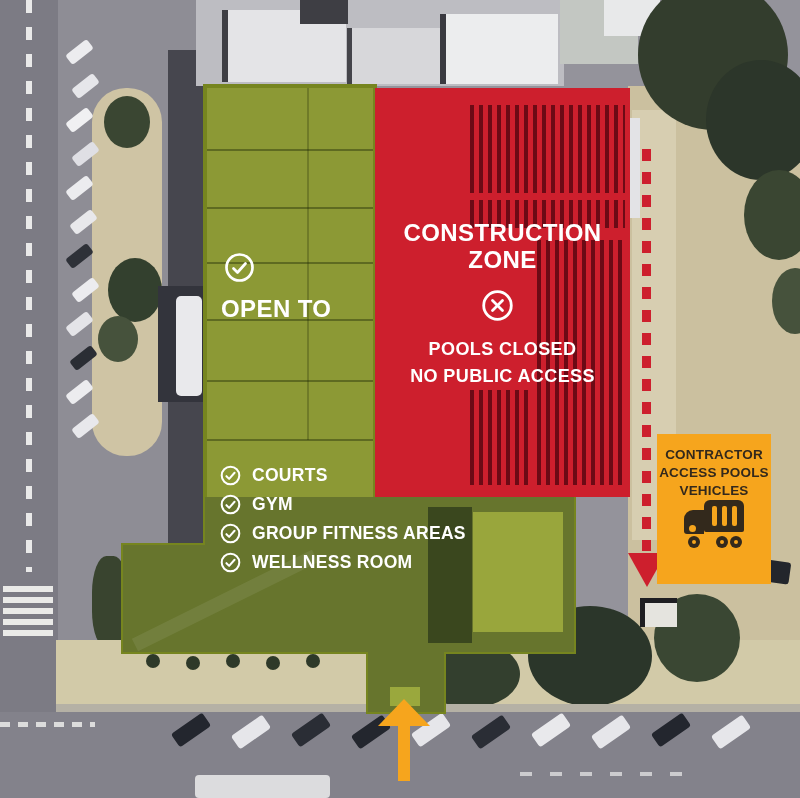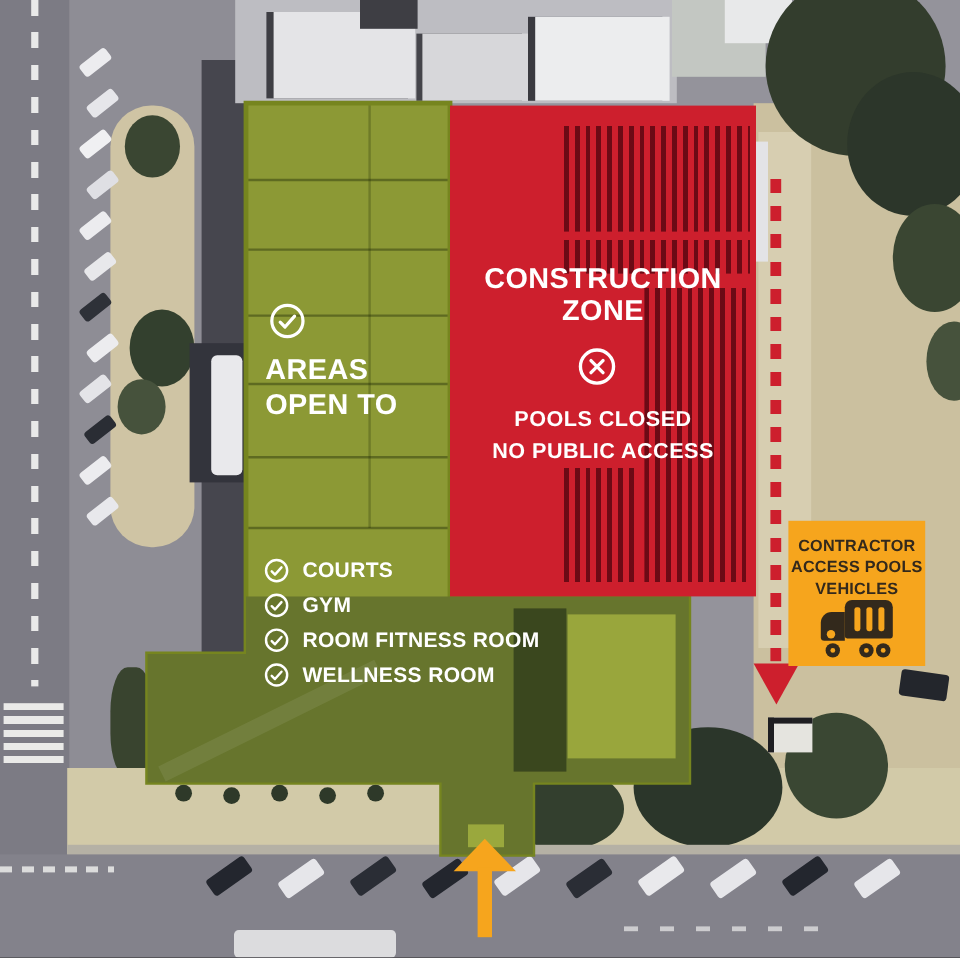--- a/index.html
+++ b/index.html
@@ -27,21 +27,21 @@
   #construction-title{left:375px;top:219px;width:255px;font-size:24px;line-height:27px;}
   #construction-sub{left:375px;top:336px;width:255px;font-size:18px;line-height:27px;}
   #areas-title{left:221px;top:294px;width:170px;text-align:left;font-size:24px;line-height:29px;}
   .icon-circle{position:absolute;z-index:6;}
   #amenity-list{position:absolute;left:220px;top:457px;z-index:6;}
   .amenity-row{display:flex;align-items:flex-end;height:29px;}
   .amenity-row svg{flex:0 0 auto;margin-right:11px;}
   .amenity-label{color:#fff;font-weight:bold;font-size:17.5px;letter-spacing:.3px;white-space:nowrap;}
   
   #contractor-badge{
-    position:absolute;left:657px;top:434px;width:114px;height:121px;
+    position:absolute;left:657px;top:434px;width:114px;height:150px;
     background:#f6a51d;z-index:7;text-align:center;
   }
   #contractor-badge .badge-text{
     margin-top:12px;font-size:13.5px;line-height:18px;font-weight:bold;color:#33291c;letter-spacing:.2px;
   }
   
   #truck-icon{position:absolute;left:27px;top:66px;width:62px;height:46px;}
   #truck-icon .t-box{position:absolute;right:2px;top:0;width:40px;height:32px;background:#33291c;border-radius:6px 6px 2px 2px;}
   #truck-icon .t-slot{position:absolute;top:6px;width:5px;height:20px;background:#f6a51d;border-radius:2px;}
   #truck-icon .t-cab{position:absolute;left:0;top:10px;width:20px;height:24px;background:#33291c;border-radius:9px 0 0 3px;}
@@ -182,21 +182,20 @@
   <div class="zone-title" id="construction-sub">
     <div>POOLS CLOSED</div>
     <div>NO PUBLIC ACCESS</div>
   </div>
 
   <svg class="icon-circle" style="left:224px;top:252px;" width="31" height="31" viewBox="0 0 31 31">
     <circle cx="15.5" cy="15.5" r="13" fill="none" stroke="#fff" stroke-width="2.7"></circle>
     <path d="M9.5 16.5 l4 4 l8 -9" fill="none" stroke="#fff" stroke-width="2.7" stroke-linecap="round" stroke-linejoin="round"></path>
   </svg>
   <div class="zone-title" id="areas-title">
-    <div>AREAS</div>
     <div>OPEN TO</div>
   </div>
 
   <div id="amenity-list">
     <div class="amenity-row">
       <svg width="21" height="21" viewBox="0 0 31 31">
           <circle cx="15.5" cy="15.5" r="13" fill="none" stroke="#fff" stroke-width="3"></circle>
           <path d="M9.5 16.5 l4 4 l8 -9" fill="none" stroke="#fff" stroke-width="3" stroke-linecap="round" stroke-linejoin="round"></path>
         </svg>
       <span class="amenity-label">COURTS</span>
@@ -206,21 +205,21 @@
           <circle cx="15.5" cy="15.5" r="13" fill="none" stroke="#fff" stroke-width="3"></circle>
           <path d="M9.5 16.5 l4 4 l8 -9" fill="none" stroke="#fff" stroke-width="3" stroke-linecap="round" stroke-linejoin="round"></path>
         </svg>
       <span class="amenity-label">GYM</span>
     </div>
     <div class="amenity-row">
       <svg width="21" height="21" viewBox="0 0 31 31">
           <circle cx="15.5" cy="15.5" r="13" fill="none" stroke="#fff" stroke-width="3"></circle>
           <path d="M9.5 16.5 l4 4 l8 -9" fill="none" stroke="#fff" stroke-width="3" stroke-linecap="round" stroke-linejoin="round"></path>
         </svg>
-      <span class="amenity-label">ROOM FITNESS ROOM</span>
+      <span class="amenity-label">GROUP FITNESS AREAS</span>
     </div>
     <div class="amenity-row">
       <svg width="21" height="21" viewBox="0 0 31 31">
           <circle cx="15.5" cy="15.5" r="13" fill="none" stroke="#fff" stroke-width="3"></circle>
           <path d="M9.5 16.5 l4 4 l8 -9" fill="none" stroke="#fff" stroke-width="3" stroke-linecap="round" stroke-linejoin="round"></path>
         </svg>
       <span class="amenity-label">WELLNESS ROOM</span>
     </div>
   </div>
 

